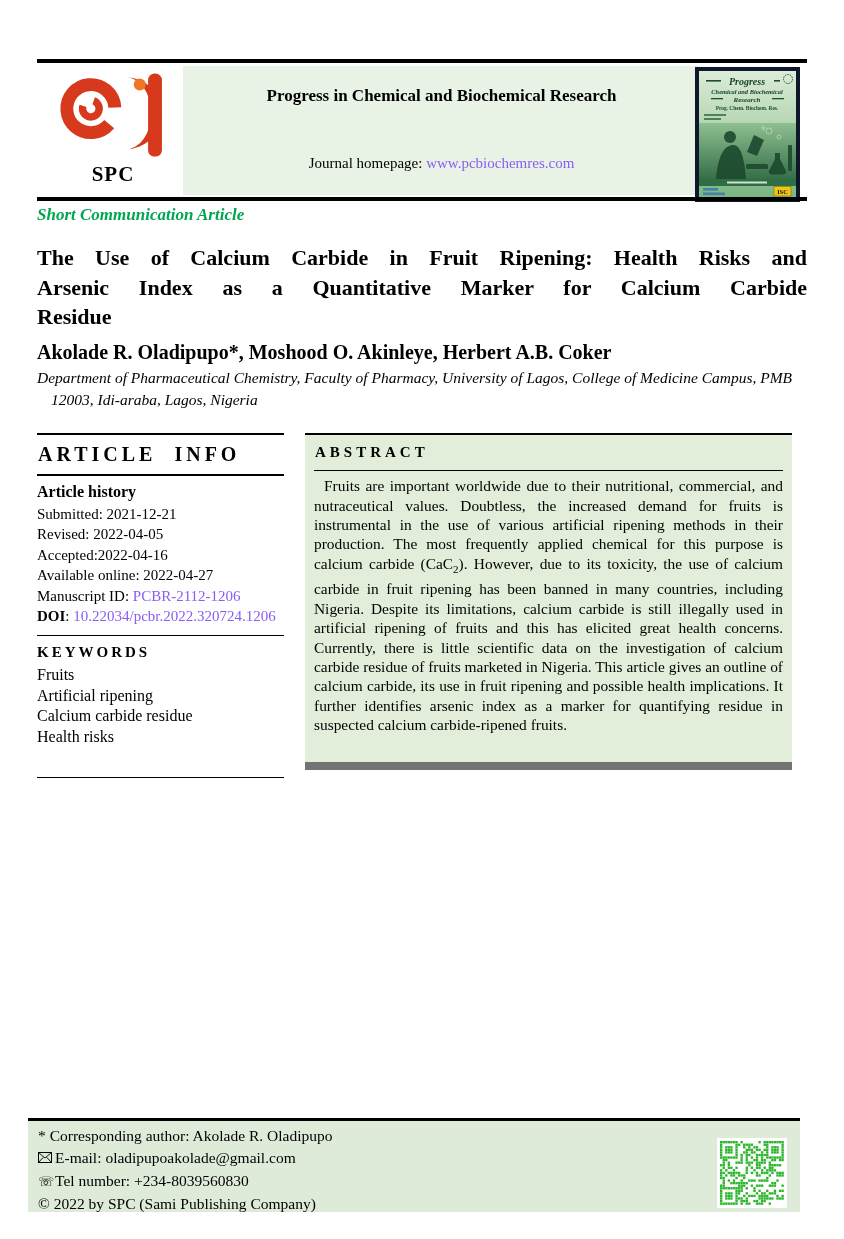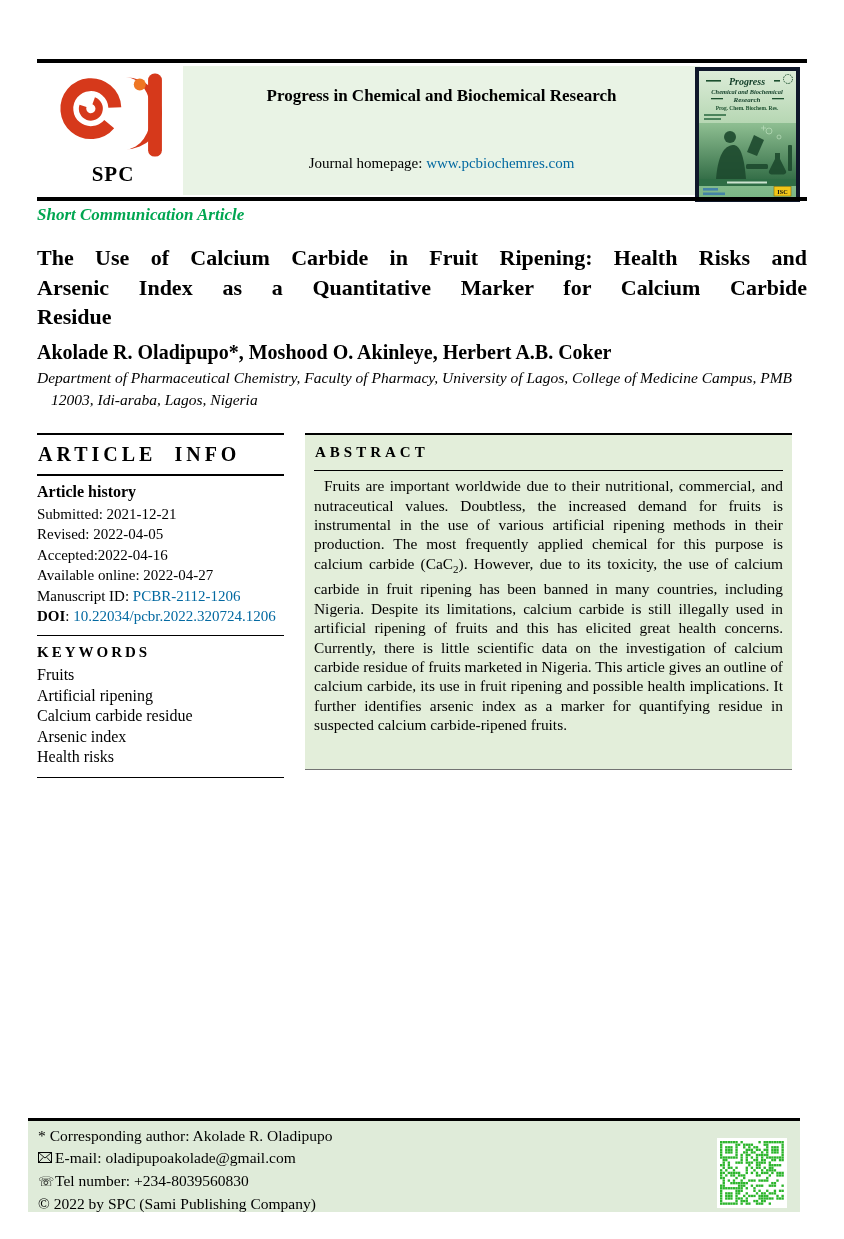--- a/index.html
+++ b/index.html
@@ -13,21 +13,21 @@
   .rule-top{top:59px;height:4px;}
   .rule-mid{top:197px;height:4px;}
 
   
   .masthead{position:absolute;top:66px;left:37px;width:770px;height:129px;}
   .logo-block{position:absolute;left:6px;top:2px;width:140px;height:126px;text-align:center;}
   .logo-text{font-weight:bold;font-size:21px;letter-spacing:1px;margin-top:-6px;}
   .journal-panel{position:absolute;left:146px;top:0;width:517px;height:129px;background:#E9F3E5;}
   .journal-title{margin-top:20px;text-align:center;font-size:17px;font-weight:bold;}
   .homepage-line{position:absolute;bottom:23px;width:100%;text-align:center;font-size:15px;}
-  .green{color:#0369a1;}
+  .green{color:#8b5cf6;}
   a.green{text-decoration:none;cursor:pointer;}
   .cover{position:absolute;right:7px;top:1px;width:97px;height:127px;border:4px solid #0f172a;
          background:#cfe5ca;}
 
   .article-type{position:absolute;top:205px;left:37px;font-size:17px;font-weight:bold;
                 font-style:italic;color:#00A651;}
 
   .title{position:absolute;top:243px;left:37px;width:770px;font-size:22px;font-weight:bold;
          line-height:29.5px;}
   .tline{text-align:justify;text-align-last:justify;}
@@ -47,21 +47,21 @@
   .history-heading{font-size:16px;font-weight:bold;margin:7px 0 3px;}
   .info-row{font-size:15px;line-height:20.5px;}
   .bold{font-weight:bold;}
   .rule-after-doi{margin-top:8px;}
   .kw-heading{font-size:15px;font-weight:bold;letter-spacing:3px;margin:8px 0 4px;}
   .kw-item{font-size:16px;line-height:20.5px;}
   .rule-info-bottom{position:absolute;bottom:0;left:0;right:0;height:1.5px;background:#000;}
 
   
   .abstract-box{position:absolute;top:433px;left:305px;width:487px;height:337px;
-                background:#E3EEDA;border-top:2px solid #000;border-bottom:1px solid #737373;
+                background:#E3EEDA;border-top:2px solid #000;border-bottom:8px solid #737373;
                 padding:0 9px;box-sizing:border-box;overflow:hidden;}
   .abs-heading{font-size:15px;font-weight:bold;letter-spacing:4px;padding:9px 0 9px 1px;}
   .abs-rule{height:1.2px;background:#000;}
   .abs-text{font-size:15.4px;line-height:19.4px;text-align:justify;text-indent:10px;
             margin:5px 0 0 0;}
   .abs-text sub{font-size:11px;}
 
   
   .footer{position:absolute;top:1118px;left:28px;width:772px;height:94px;background:#DFEBD9;
           border-top:3px solid #000;box-sizing:border-box;padding:4px 0 16px 10px;}
@@ -170,21 +170,20 @@
     <div class="info-row"><span>Accepted:</span><span>2022-04-16</span></div>
     <div class="info-row"><span>Available online: </span><span>2022-04-27</span></div>
     <div class="info-row"><span>Manuscript ID: </span><span class="green">PCBR-2112-1206</span></div>
     <div class="info-row"><span class="bold">DOI</span><span>: </span><span class="green">10.22034/pcbr.2022.320724.1206</span></div>
 
     <div class="hline thin rule-after-doi"></div>
     <div class="kw-heading">KEYWORDS</div>
     <div class="kw-item">Fruits</div>
     <div class="kw-item">Artificial ripening</div>
     <div class="kw-item">Calcium carbide residue</div>
-    <div class="kw-item">Arsenic index</div>
     <div class="kw-item">Health risks</div>
     <div class="rule-info-bottom"></div>
   </div>
 
   <div class="abstract-box">
     <div class="abs-heading">ABSTRACT</div>
     <div class="abs-rule"></div>
     <p class="abs-text"><span>Fruits are important worldwide due to their nutritional, commercial, and nutraceutical values. Doubtless, the increased demand for fruits is instrumental in the use of various artificial ripening methods in their production. The most frequently applied chemical for this purpose is calcium carbide (CaC</span><sub>2</sub><span>). However, due to its toxicity, the use of calcium carbide in fruit ripening has been banned in many countries, including Nigeria. Despite its limitations, calcium carbide is still illegally used in artificial ripening of fruits and this has elicited great health concerns. Currently, there is little scientific data on the investigation of calcium carbide residue of fruits marketed in Nigeria. This article gives an outline of calcium carbide, its use in fruit ripening and possible health implications. It further identifies arsenic index as a marker for quantifying residue in suspected calcium carbide-ripened fruits.</span></p>
   </div>
 

